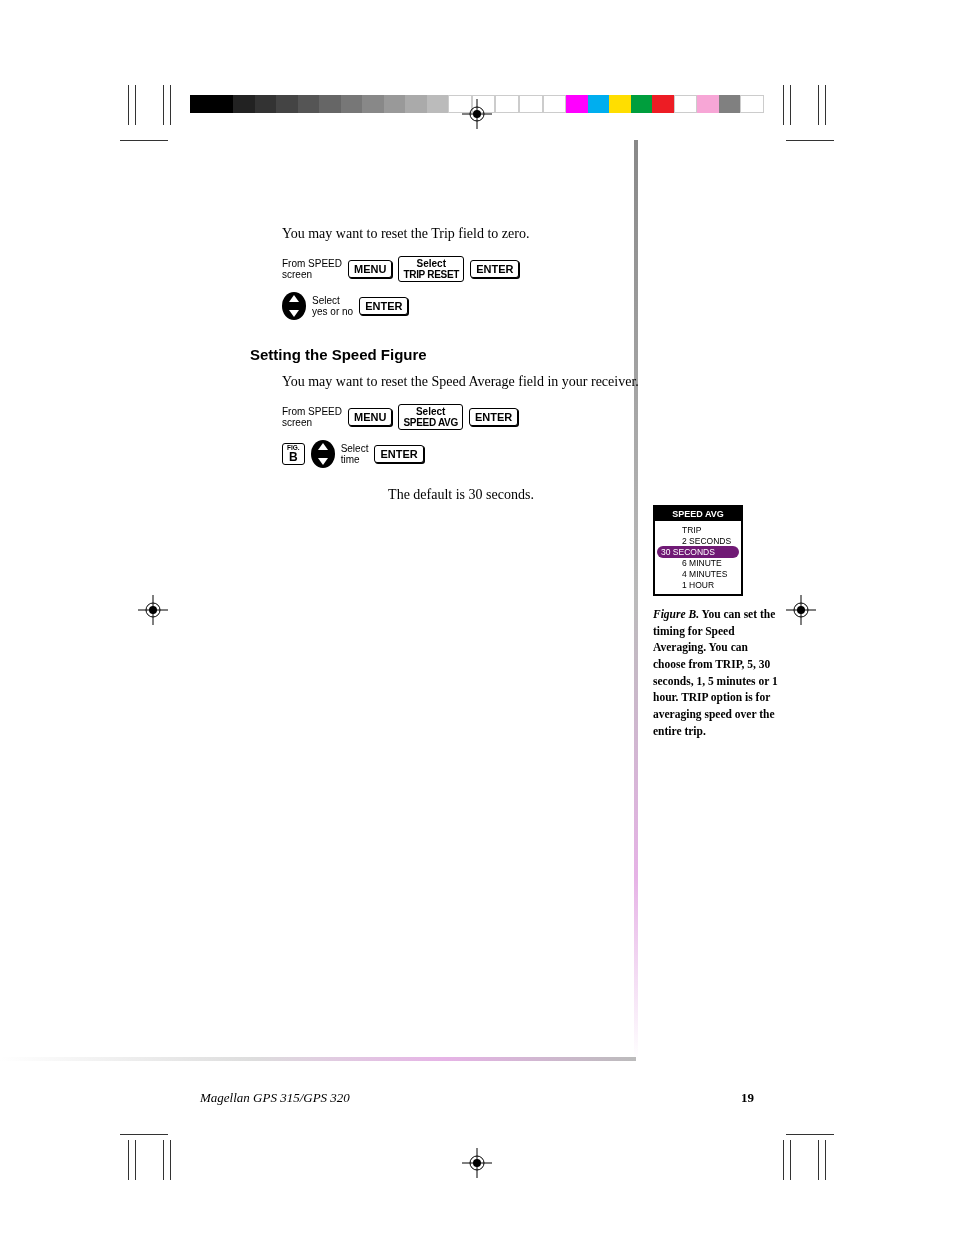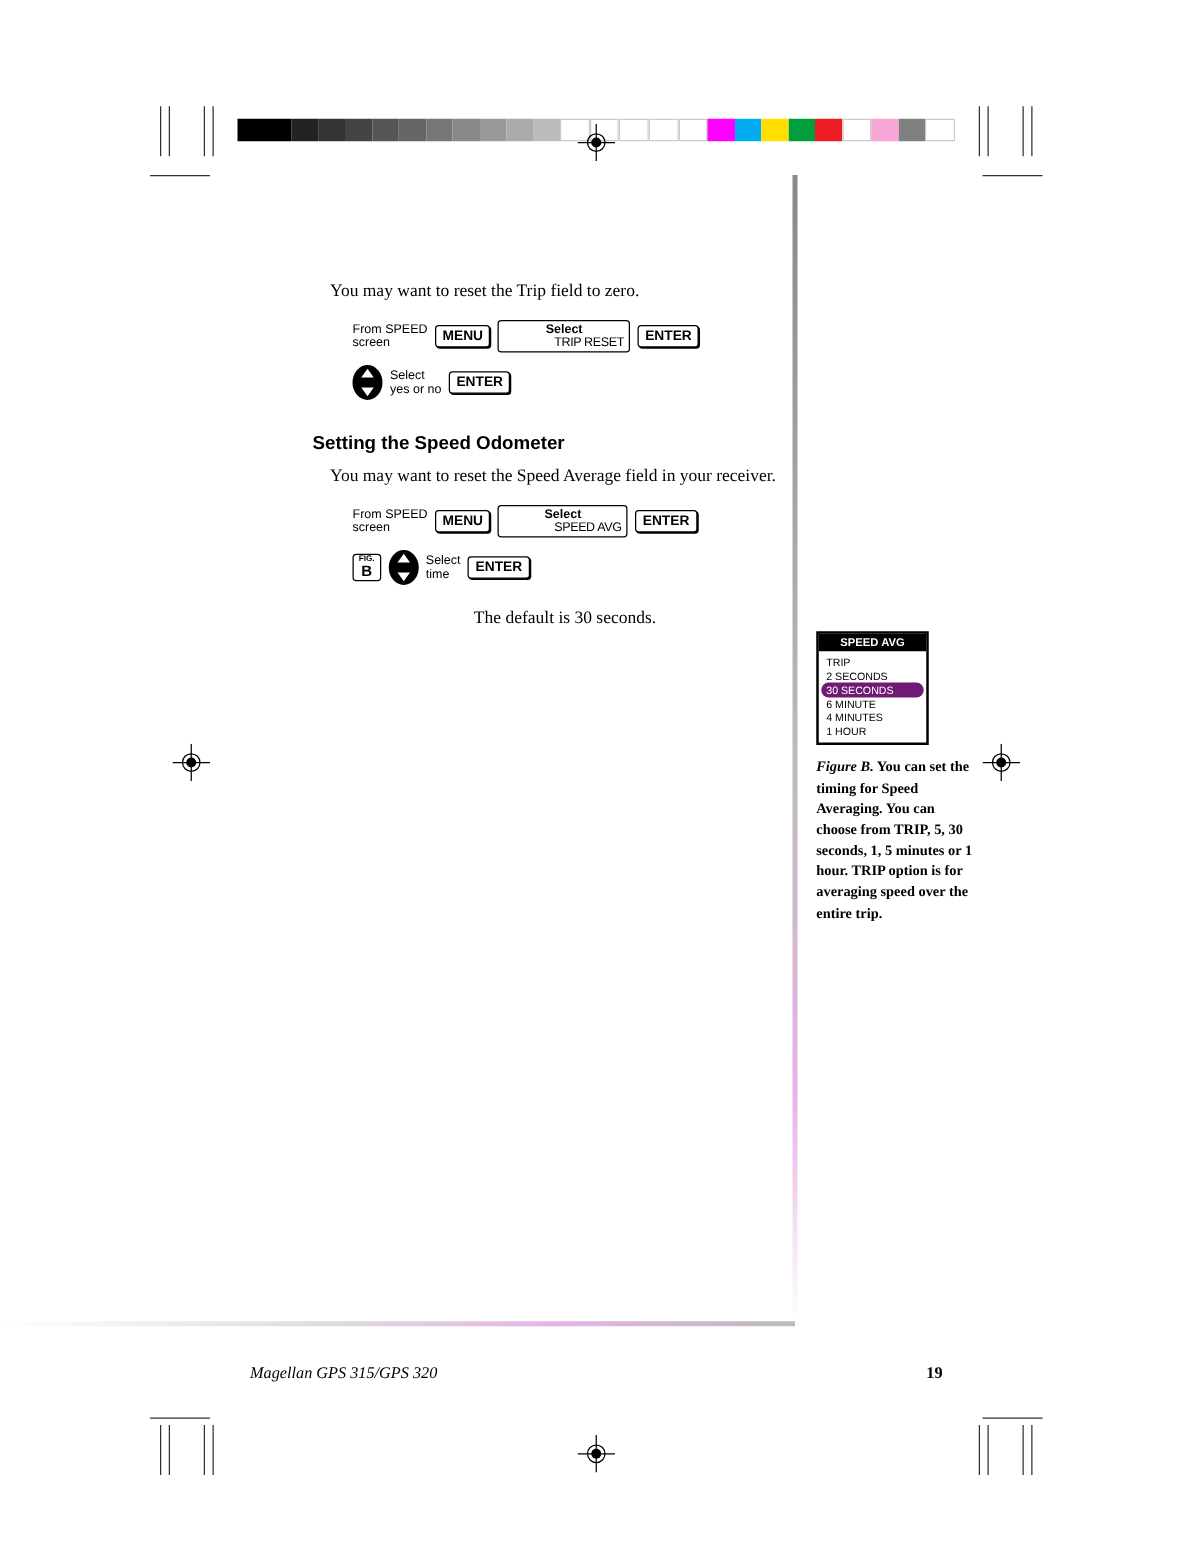--- a/index.html
+++ b/index.html
@@ -39,21 +39,21 @@
   }
   h2 {
     font-family: Arial, Helvetica, sans-serif;
     font-weight: 800;
     font-size: 15px;
     margin-bottom: 10px;
   }
   .body-text {
     font-size: 14px;
     line-height: 1.35;
-    margin-left: 14px;
+    margin-left: 32px;
     margin-bottom: 12px;
   }
   .seq {
     margin: 8px 0 26px 32px;
     display: flex;
     flex-direction: column;
     gap: 10px;
   }
   .seq-row {
     display: flex;
@@ -76,21 +76,21 @@
     border: 1.5px solid #000;
     border-radius: 3px;
     display: flex;
     flex-direction: column;
     align-items: center;
     font-size: 10px;
     padding: 1px 4px;
     background:#fff;
   }
   .sel-box .t { font-weight: 900; }
-  .sel-box .b { font-weight: 400; letter-spacing: -0.3px; margin-left: 40px; }
+  .sel-box .b { font-weight: 700; letter-spacing: -0.3px; }
   .nav-oval {
     width: 24px; height: 28px;
     background: #000;
     border-radius: 12px / 14px;
     position: relative;
     display: flex;
     flex-direction: column;
     align-items: center;
     justify-content: space-between;
     padding: 3px 0;
@@ -123,21 +123,21 @@
   }
   .dev-header {
     background: #000;
     color: #fff;
     font-weight: 900;
     text-align: center;
     padding: 2px 0;
     font-size: 9px;
   }
   .dev-body { padding: 3px 4px; }
-  .dev-row { padding: 0.5px 2px; line-height: 1.2; }
+  .dev-row { padding: 0.5px 2px; line-height: 1.2; margin-left: 21px; }
   .dev-row.sel { background: #701a75; color: #fff; border-radius:6px; padding: 0.5px 4px; margin: 0 -2px; }
   .caption {
     font-size: 11.5px;
     line-height: 1.45;
     font-weight: 600;
   }
   .caption .fig-label { font-style: italic; font-weight: 600; }
 
   .divider {
     position: absolute;
@@ -279,21 +279,21 @@
       <div class="nav-oval">
           <div class="tri-up"></div>
           <div class="tri-down"></div>
         </div>
       <div class="plain-label" style="white-space:pre;">Select
 yes or no</div>
       <div class="key-btn">ENTER</div>
     </div>
   </div>
 
-  <h2>Setting the Speed Odometer</h2>
+  <h2>Setting the Speed Figure</h2>
   <p class="body-text">You may want to reset the Speed Average field in your receiver.</p>
   <div class="seq">
     <div class="seq-row">
       <div class="plain-label" style="white-space:pre;">From SPEED
 screen</div>
       <div class="key-btn">MENU</div>
       <div class="sel-box">
         <span class="t">Select</span>
         <span class="b">SPEED AVG</span>
       </div>

